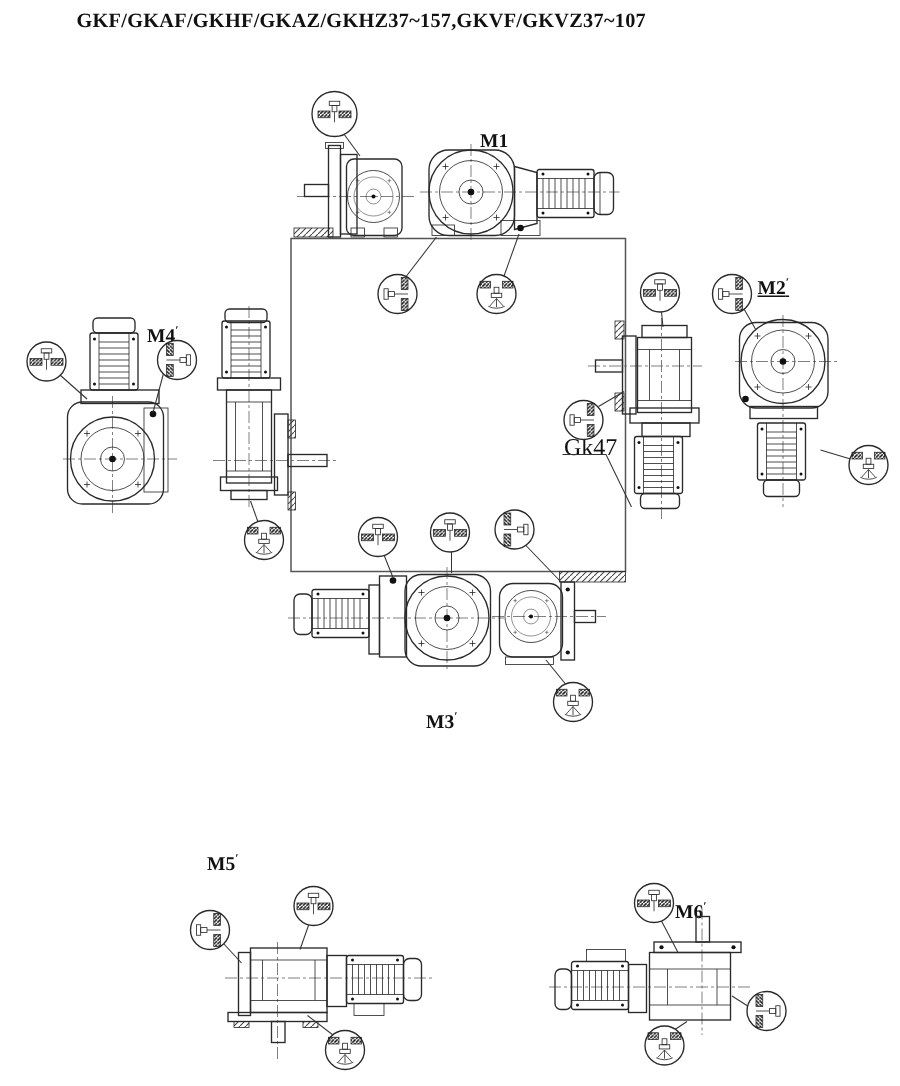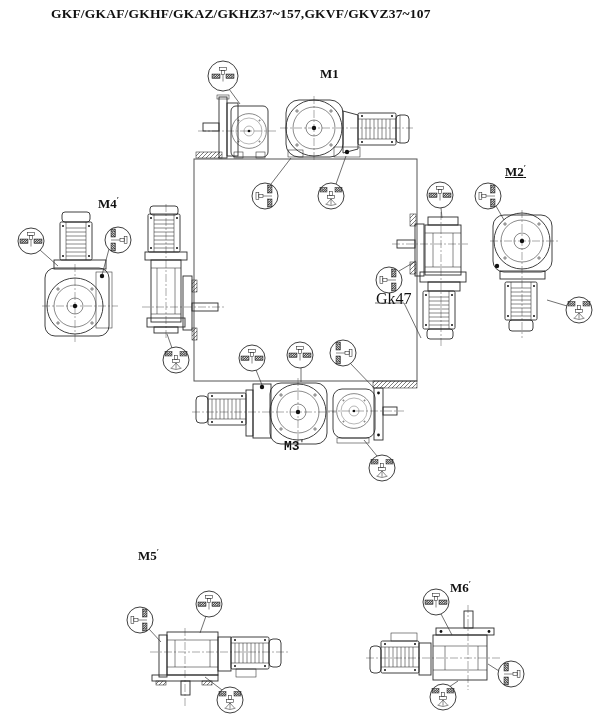--- a/index.html
+++ b/index.html
@@ -1,20 +1,20 @@
 <!DOCTYPE html>
 <html><head>
 <meta charset="utf-8">
 <style>
   html,body{margin:0;padding:0;background:#fff;}
   .page{position:relative;width:600px;height:724px;background:#fff;overflow:hidden;
         font-family:"Liberation Serif", serif;color:#111;}
   .title{position:absolute;left:10px;top:6px;font-size:13.5px;font-weight:bold;
          letter-spacing:.2px;white-space:nowrap;margin-left:41px;}
-  .pos-label{position:absolute;font-size:13px;font-weight:bold;white-space:nowrap;}
+  .pos-label{position:absolute;font-size:13px;font-weight:bold;white-space:nowrap;margin-top:20px;}
   .pos-label sup{font-size:8px;vertical-align:super;line-height:0;}
   .gk-label{position:absolute;left:376px;top:290px;font-size:16px;white-space:nowrap;}
   svg{position:absolute;left:0;top:0;}
   .ln{fill:none;stroke:#2a2a2a;stroke-width:.9;}
   .tn{fill:none;stroke:#2a2a2a;stroke-width:.55;}
   .cl{fill:none;stroke:#555;stroke-width:.5;stroke-dasharray:8 2 2 2;}
   .ld{fill:none;stroke:#333;stroke-width:.7;}
   .co{fill:#fff;stroke:#2a2a2a;stroke-width:.9;}
   .bar{fill:url(#hb);stroke:#222;stroke-width:.5;}
   .dot{fill:#111;stroke:none;}
@@ -23,21 +23,21 @@
 </head>
 <body>
 
 <div class="page">
 
   <div class="title">GKF/GKAF/GKHF/GKAZ/GKHZ37~157,GKVF/GKVZ37~107</div>
 
   <div class="pos-label" style="left:320px;top:66px;"><span>M1</span><sup></sup></div>
   <div class="pos-label" style="left:98px;top:196px;"><span>M4</span><sup>′</sup></div>
   <div class="pos-label" style="left:505px;top:164px;text-decoration:underline;"><span>M2</span><sup>′</sup></div>
-  <div class="pos-label" style="left:284px;top:439px;font-family:Liberation Mono, monospace;"><span>M3</span><sup>′</sup></div>
+  <div class="pos-label" style="left:284px;top:453px;"><span>M3</span><sup>′</sup></div>
   <div class="pos-label" style="left:138px;top:548px;"><span>M5</span><sup>′</sup></div>
   <div class="pos-label" style="left:450px;top:580px;"><span>M6</span><sup>′</sup></div>
 
   <div class="gk-label">Gk47</div>
 
   <svg width="600" height="724" viewBox="0 0 600 724">
     <defs>
       <pattern id="hx" width="4" height="4" patternUnits="userSpaceOnUse">
         <path d="M0 4 L4 0" stroke="#444" stroke-width=".7"></path>
       </pattern>

